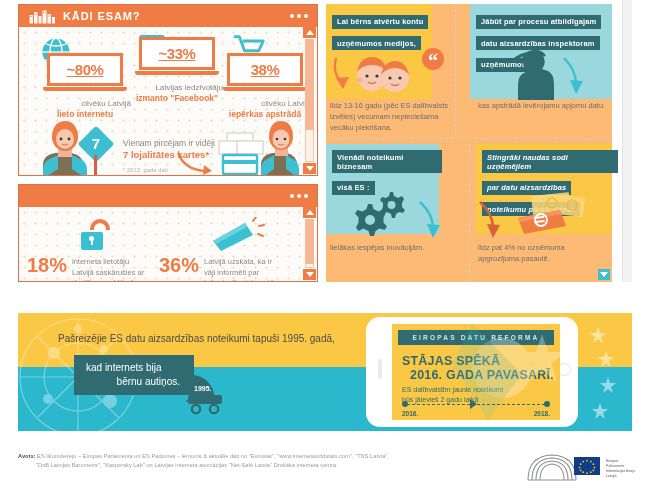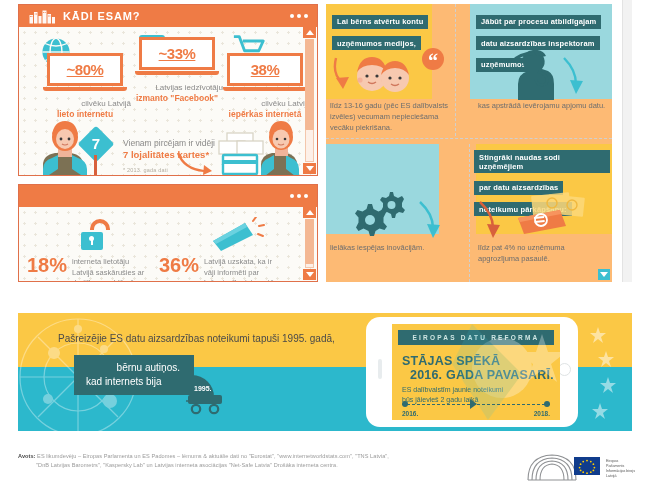--- a/index.html
+++ b/index.html
@@ -261,21 +261,21 @@
         <div class="cap1">Latvijas iedzīvotāju</div>
         <div class="cap2">izmanto "Facebook"</div>
       </div>
 
       <div class="stat" style="left:200px;top:26px;">
         <div class="laptop">
           <div class="screen">38%</div>
           <div class="base"></div>
         </div>
         <div class="cap1">cilvēku Latvijā</div>
-        <div class="cap2">iepērkas internetā</div>
+        <div class="cap2">iepērkas apstrādā</div>
       </div>
 
       <svg style="position:absolute;left:18px;top:92px;width:58px;height:60px;" viewBox="0 0 58 60">
         <path d="M6 60 V46 q0-10 12-12 h16 q12 2 12 12 V60 Z" fill="#7c7154"></path>
         <path d="M6 60 V50 q0-8 9-11 l6 -3 v14 Z" fill="#3cbfd0"></path>
         <path d="M50 60 V50 q0-8 -9-11 l-6 -3 v14 Z" fill="#3cbfd0"></path>
         <rect x="21" y="26" width="14" height="12" fill="#f0b49a"></rect>
         <ellipse cx="28" cy="18" rx="13" ry="14" fill="#ef7b45"></ellipse>
         <ellipse cx="28" cy="20" rx="9" ry="10" fill="#f7c9b0"></ellipse>
         <path d="M15 16 q2-14 13-14 q11 0 13 14 q-4-7 -13-7 q-9 0 -13 7Z" fill="#ef7b45"></path>
@@ -431,39 +431,43 @@
       <path d="M8 24 l6 14 l7 -13 Z" fill="#3cbfd0"></path>
     </svg>
     <div class="qbody" style="position:absolute;left:152px;top:96px;width:130px;">kas apstrādā ievērojamu apjomu datu.</div>
 
     <div class="quote-mark" style="left:96px;top:44px;">“</div>
     <style>#fakts{left:106px;top:46px;}</style>
 
     <div class="hdash" style="left:0;top:134px;width:286px;"></div>
 
     <div class="quad q-blue" style="left:0;top:140px;width:113px;height:90px;"></div>
+    <div style="position:absolute;left:6px;top:146px;width:110px;">
+      <span class="lbl">Vienādi noteikumi biznesam</span><br>
+      <span class="lbl">visā ES :</span>
+    </div>
     <svg style="position:absolute;left:26px;top:186px;width:56px;height:46px;" viewBox="0 0 56 46">
       <g fill="#2f6b70">
         <path d="M38 2 l3 0 l1 4 l4 2 l4-2 l2 3 l-2 4 l0 4 l3 3 l-2 3 l-4 -1 l-3 2 l-1 4 l-3 0 l-1 -4 l-4 -2 l-4 2 l-2 -3 l2 -4 l0 -4 l-3 -3 l2 -3 l4 1 l3 -2 Z"></path>
         <circle cx="39.5" cy="15" r="4" fill="#9ad8de"></circle>
         <path d="M16 14 l4 0 l1.5 5 l5 2.5 l5 -2.5 l2.5 3.5 l-2.5 5 l0 5 l3.5 4 l-2.5 3.5 l-5 -1.5 l-4 2.5 l-1.5 5 l-4 0 l-1.5 -5 l-5 -2.5 l-5 2.5 l-2.5 -3.5 l2.5 -5 l0 -5 l-3.5 -4 l2.5 -3.5 l5 1.5 l4 -2.5 Z"></path>
         <circle cx="18" cy="30" r="5" fill="#9ad8de"></circle>
       </g>
     </svg>
     <svg class="arrow-svg" style="left:92px;top:196px;width:30px;height:40px;" viewBox="0 0 30 40">
       <path d="M2 2 q13 12 13 26" stroke="#3cbfd0" stroke-width="2.4" fill="none"></path>
       <path d="M9 24 l6 14 l7 -13 Z" fill="#3cbfd0"></path>
     </svg>
     <div class="qbody" style="position:absolute;left:4px;top:238px;width:120px;">lielākas iespējas inovācijām.</div>
 
     <div class="vdash" style="left:143px;top:140px;height:138px;"></div>
     <div class="vdash" style="left:129px;top:0;height:132px;"></div>
 
     <div class="quad q-yellow" style="left:150px;top:140px;width:136px;height:90px;"></div>
-    <div style="position:absolute;left:148px;top:146px;width:136px;">
+    <div style="position:absolute;left:156px;top:146px;width:136px;font-style:italic;">
       <span class="lbl">Stingrāki naudas sodi uzņēmējiem</span><br>
       <span class="lbl">par datu aizsardzības</span><br>
       <span class="lbl">noteikumu pārkāpšanu:</span>
     </div>
     <svg style="position:absolute;left:186px;top:188px;width:76px;height:44px;" viewBox="0 0 76 44">
       <g fill="#fdd97a" opacity=".85">
         <rect x="20" y="2" width="38" height="20" rx="1" transform="rotate(-6 39 12)"></rect>
         <rect x="36" y="4" width="36" height="19" rx="1" transform="rotate(6 54 13)"></rect>
       </g>
       <g stroke="#f0b83e" stroke-width="1.4" fill="none">
@@ -518,22 +522,22 @@
         <polygon points="18,6 20,12 26,12 21,16 23,22 18,18 13,22 15,16 10,12 16,12"></polygon>
         <polygon points="26,30 28,36 34,36 29,40 31,46 26,42 21,46 23,40 18,36 24,36"></polygon>
         <polygon points="28,56 30,62 36,62 31,66 33,72 28,68 23,72 25,66 20,62 26,62"></polygon>
         <polygon points="20,82 22,88 28,88 23,92 25,98 20,94 15,98 17,92 12,88 18,88"></polygon>
       </g>
     </svg>
 
     <div class="ban-line" style="left:40px;top:20px;">Pašreizējie ES datu aizsardzības noteikumi tapuši 1995. gadā,</div>
 
     <div class="speech" style="left:56px;top:42px;width:120px;">
+      <div>kad internets bija</div>
       <div style="text-align:right;">bērnu autiņos.</div>
-      <div>kad internets bija</div>
     </div>
 
     <svg class="pram-wrap" style="left:168px;top:58px;width:60px;height:44px;" viewBox="0 0 60 44">
       <path d="M6 4 a22 22 0 0 1 22 22 H6 Z" fill="#2f6b70"></path>
       <rect x="2" y="24" width="34" height="9" rx="2" fill="#2f6b70"></rect>
       <line x1="2" y1="30" x2="-48" y2="30" stroke="#2f6b70" stroke-width="1.6"></line>
       <circle cx="10" cy="38" r="4.2" fill="none" stroke="#2f6b70" stroke-width="2.2"></circle>
       <circle cx="28" cy="38" r="4.2" fill="none" stroke="#2f6b70" stroke-width="2.2"></circle>
     </svg>
     <div class="year-tag" style="left:176px;top:72px;">1995.</div>

